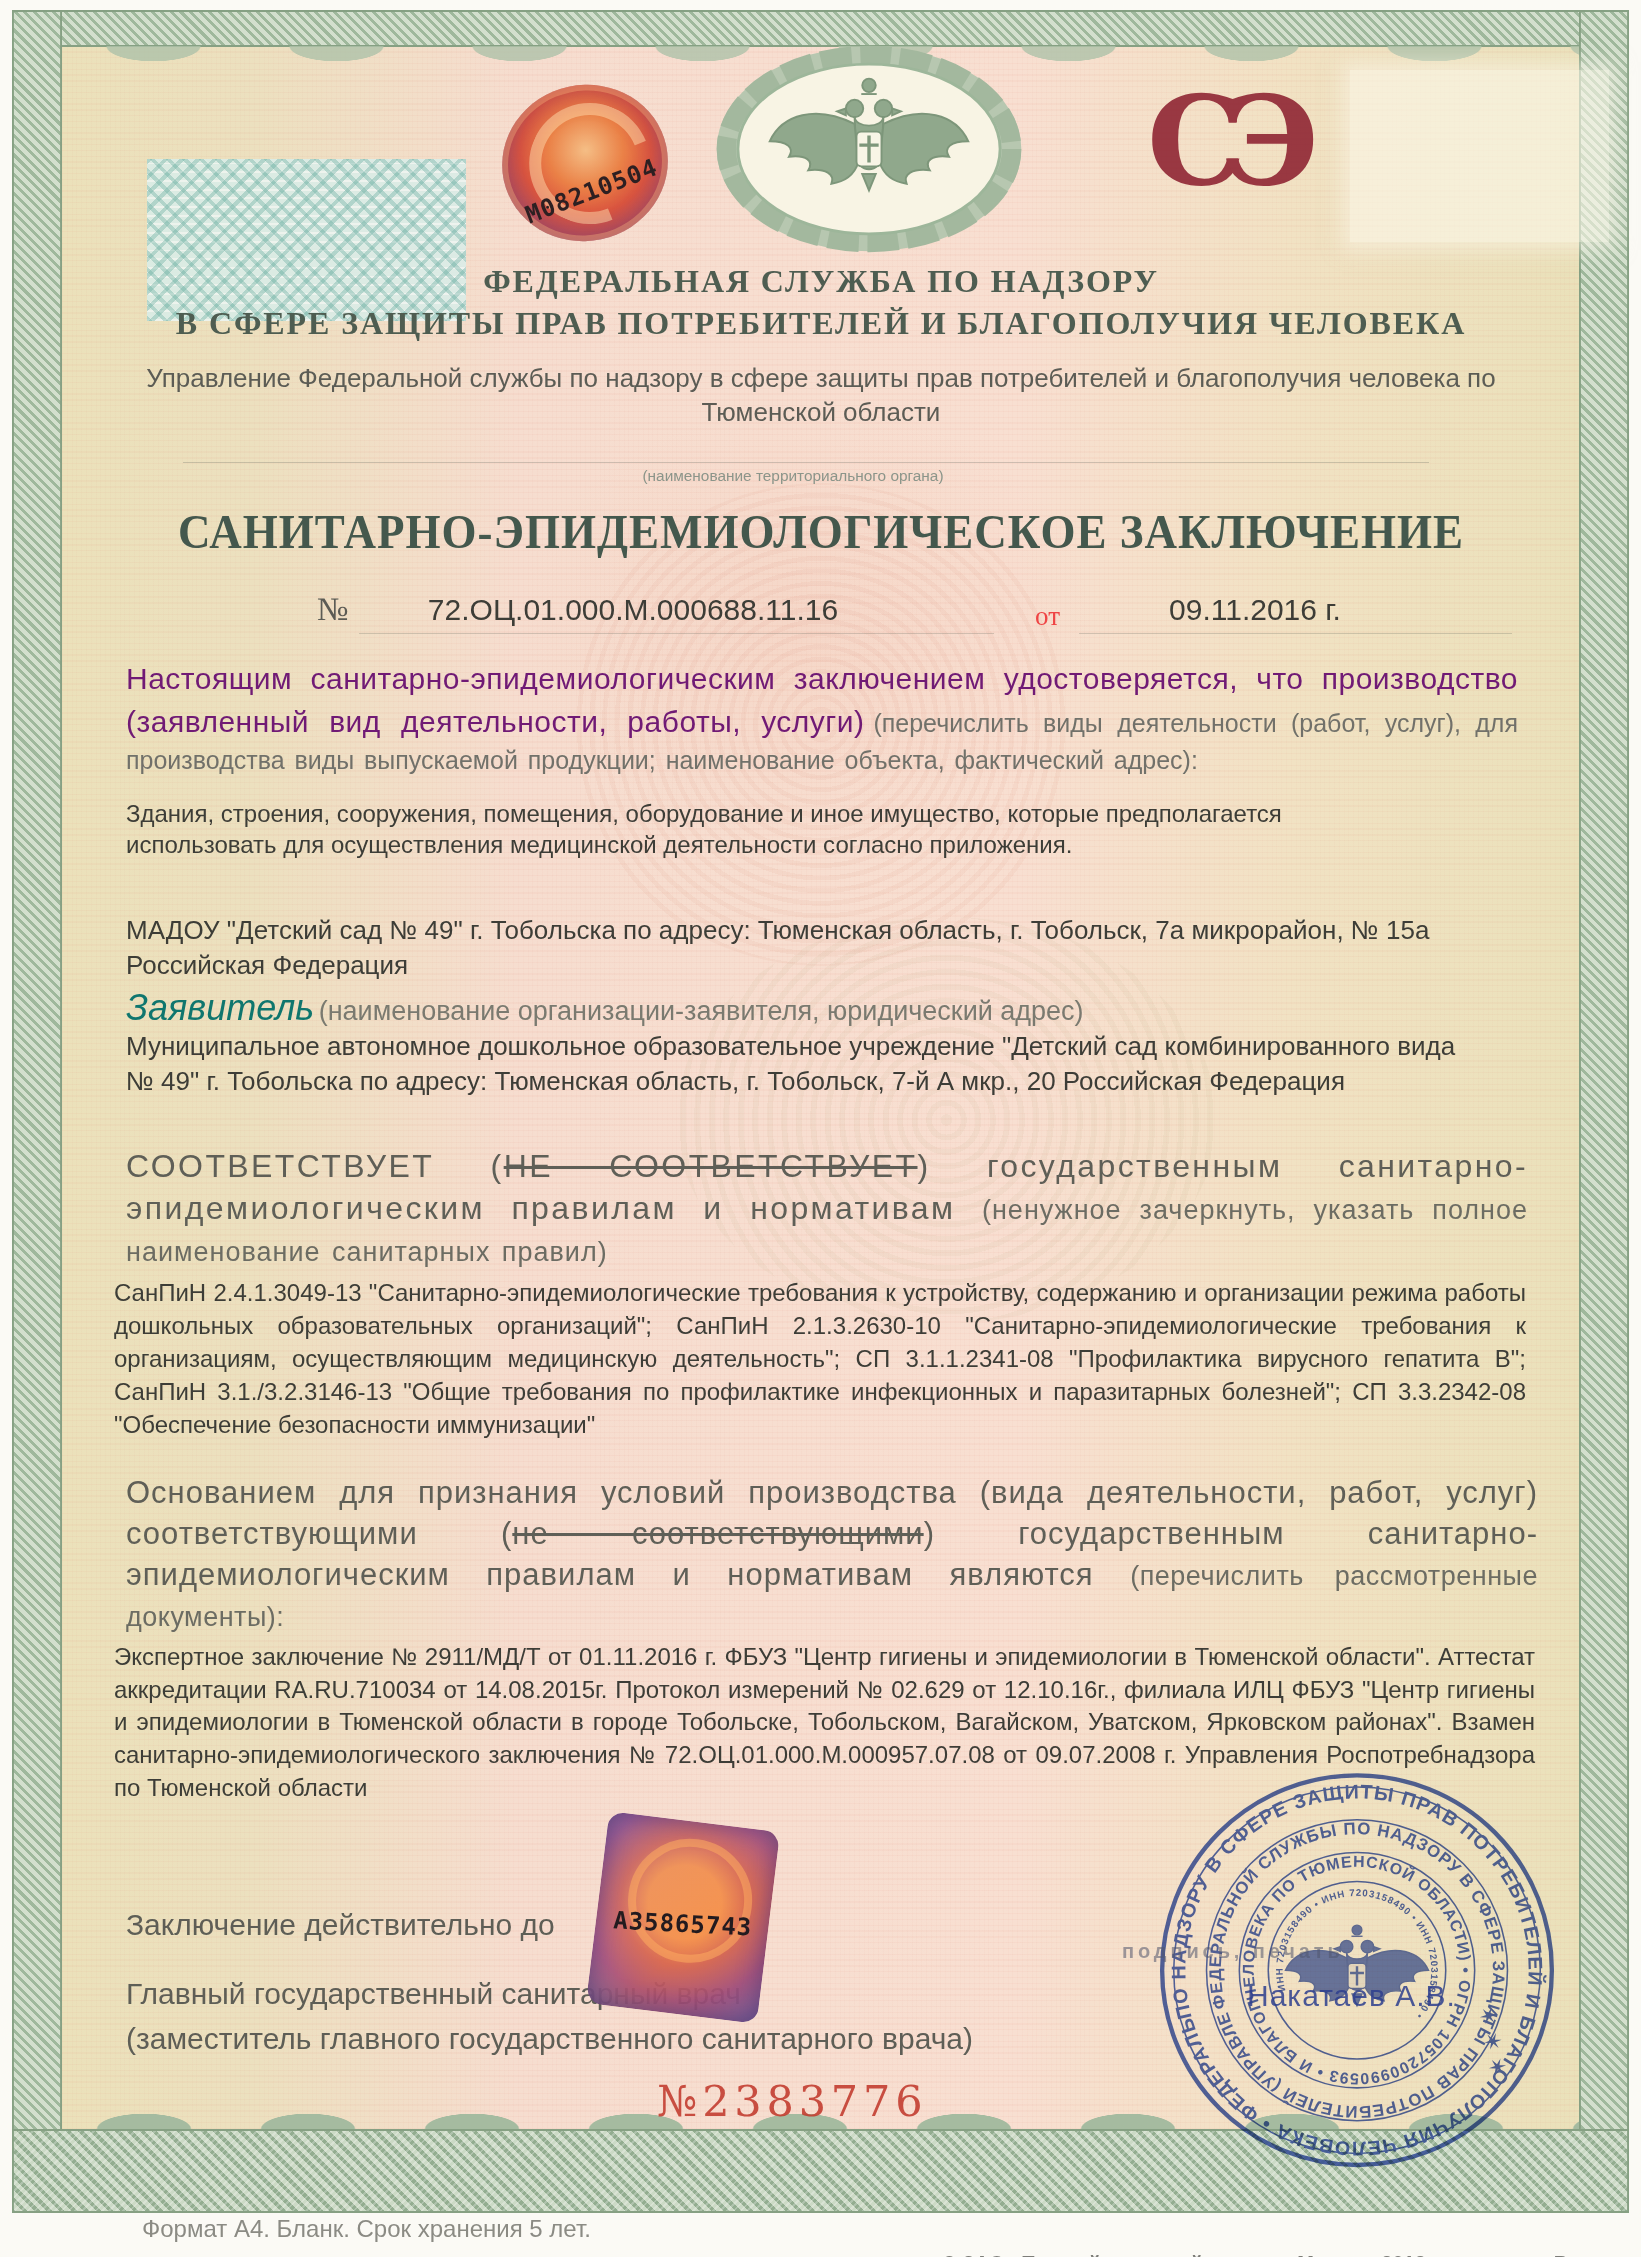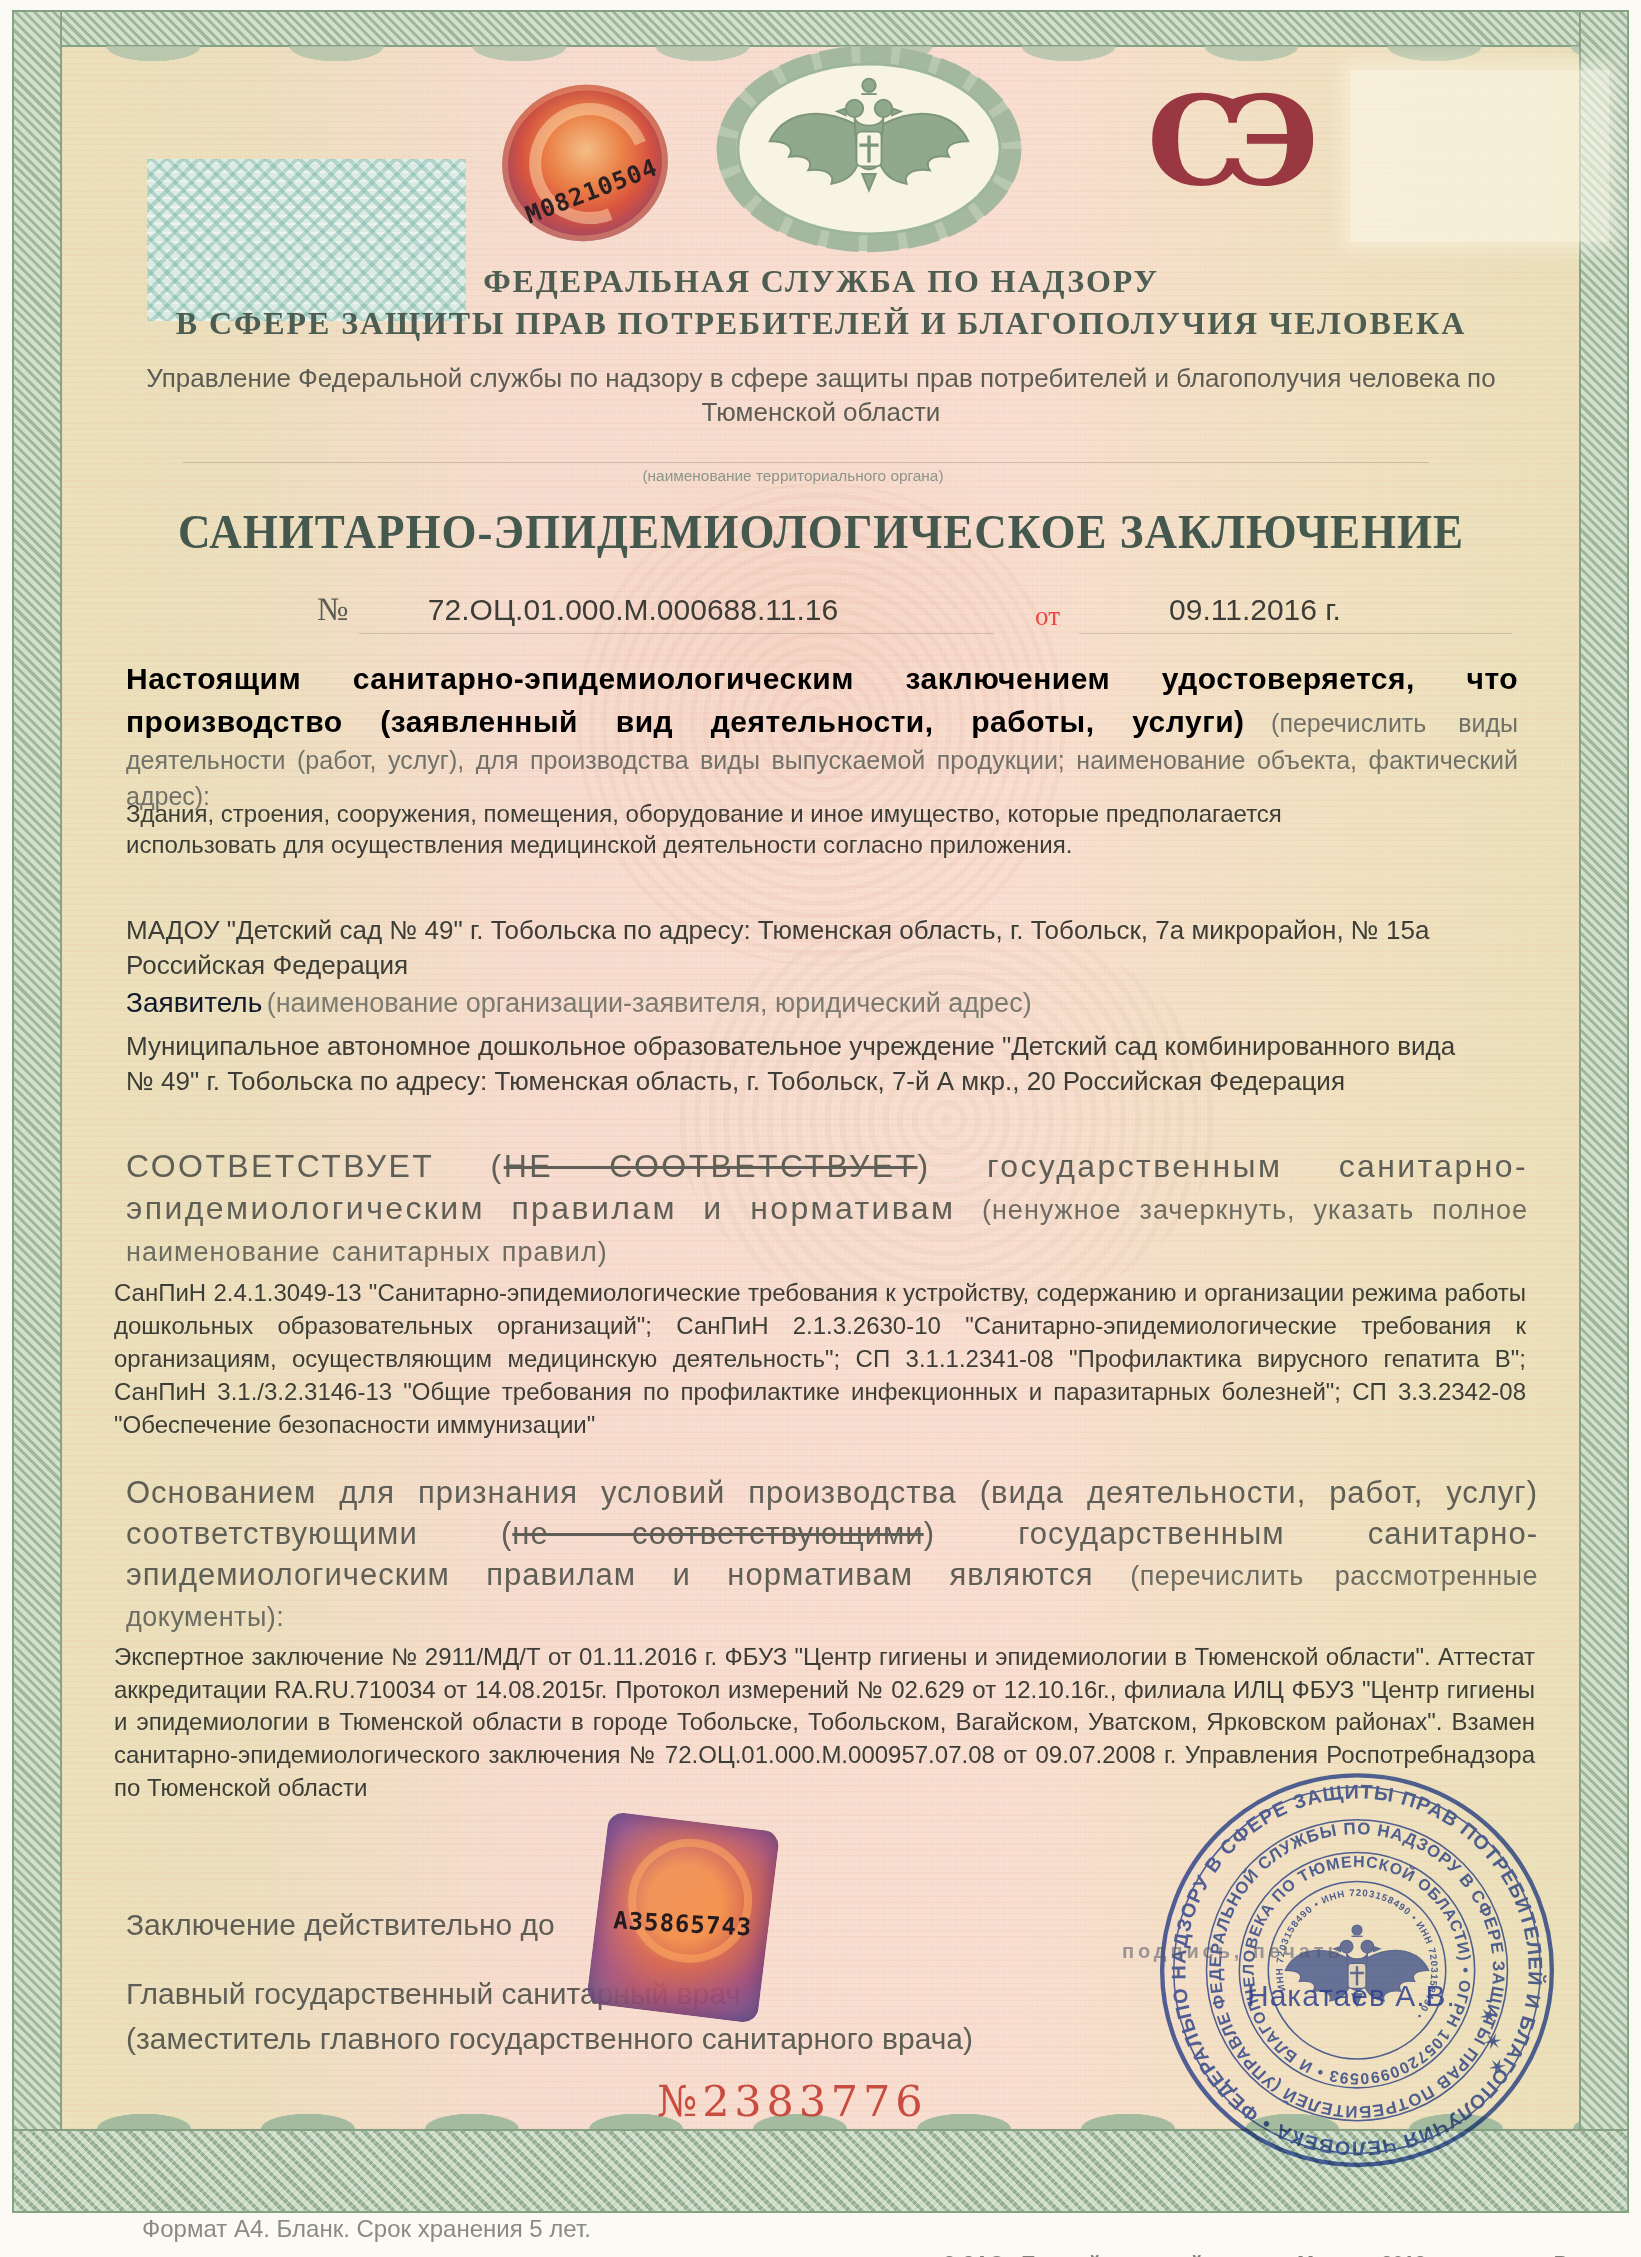--- a/index.html
+++ b/index.html
@@ -67,21 +67,21 @@
   .badge{left:708px;top:39px;width:322px;height:220px;}
   
   .t{position:absolute;color:#5e5e56;}
   .serifhead{font-family:"Liberation Serif",serif;font-weight:bold;color:#4e5d51;
       text-align:center;letter-spacing:1.9px;}
   .doc-title{font-family:"Liberation Serif",serif;font-weight:bold;color:#44584d;
       text-align:center;letter-spacing:1px;transform:scaleY(1.06);}
   .center{text-align:center;}
   .just{text-align:justify;}
   .pre{white-space:pre-line;}
-  .form-big{font-size:30px;color:#000000;word-spacing:6.8px;letter-spacing:0.5px;font-weight:bold;}
+  .form-big{font-size:30px;color:#701a75;word-spacing:6.8px;letter-spacing:0.5px;}
   .form-small{font-size:25px;color:#71716a;word-spacing:2.9px;}
   .typed{color:#3d3d37;}
   .caps{font-size:32px;color:#5f5f57;letter-spacing:2.4px;word-spacing:8.7px;}
   .caps .small{font-size:27px;letter-spacing:1px;word-spacing:2.9px;color:#6c6c63;}
   .struck{text-decoration:line-through;text-decoration-thickness:2.9px;}
   .rule{border-top:1.9px solid rgba(110,110,100,.55);}
   .blanknum{font-family:"DejaVu Serif",serif;font-size:43px;color:#c23a2d;
       letter-spacing:4.8px;opacity:.88;text-align:center;}
   .stamp{left:1139px;top:1757px;width:436px;height:436px;opacity:.87;mix-blend-mode:multiply;}
   .signame{left:1247px;top:1979px;font-size:30px;color:#2e3f8e;opacity:.85;letter-spacing:1px;}
@@ -147,21 +147,21 @@
 <div class="abs rule" style="left:359px;width:635px;top:633px;opacity:.5;"></div>
 <div class="abs rule" style="left:1079px;width:433px;top:633px;opacity:.5;"></div>
 
 <div class="t just" style="left:126px;width:1392px;top:658px;line-height:1.42;"><span class="form-big">Настоящим санитарно-эпидемиологическим заключением удостоверяется, что производство (заявленный вид деятельности, работы, услуги)</span> <span class="form-small">(перечислить виды деятельности (работ, услуг), для производства   виды выпускаемой продукции; наименование объекта, фактический адрес):</span></div>
 <div class="t typed pre" style="left:126px;width:1392px;top:798px;font-size:24px;line-height:1.3;">Здания, строения, сооружения, помещения, оборудование и иное имущество, которые предполагается
 использовать для осуществления медицинской деятельности согласно приложения.</div>
 
 <div class="t typed pre" style="left:126px;width:1410px;top:913px;font-size:26px;line-height:1.35;">МАДОУ "Детский сад № 49" г. Тобольска по адресу: Тюменская область, г. Тобольск, 7а микрорайон, № 15а
 Российская Федерация</div>
 
-<div class="t" style="left:126px;top:987px;"><span style="font-size:28px;color:#0f172a;">Заявитель</span> <span style="font-size:27px;color:#7a7a70;">(наименование организации-заявителя, юридический адрес)</span></div>
+<div class="t" style="left:126px;top:987px;"><span style="font-size:36px;color:#0f766e;font-style:italic;">Заявитель</span> <span style="font-size:27px;color:#7a7a70;">(наименование организации-заявителя, юридический адрес)</span></div>
 <div class="t typed pre" style="left:126px;width:1429px;top:1029px;font-size:26px;line-height:1.35;">Муниципальное автономное дошкольное образовательное учреждение "Детский сад комбинированного вида
 № 49" г. Тобольска по адресу: Тюменская область, г. Тобольск, 7-й А мкр., 20  Российская Федерация</div>
 
 <div class="t just caps" style="left:126px;width:1402px;top:1145px;line-height:1.32;"><span>СООТВЕТСТВУЕТ (</span><span class="struck">НЕ СООТВЕТСТВУЕТ</span><span>) государственным санитарно-эпидемиологическим правилам и нормативам </span><span class="small">(ненужное зачеркнуть, указать полное наименование санитарных правил)</span></div>
 <div class="t typed just" style="left:114px;width:1412px;top:1276px;font-size:24px;line-height:1.38;">СанПиН 2.4.1.3049-13 "Санитарно-эпидемиологические требования к устройству, содержанию и организации режима работы дошкольных образовательных организаций"; СанПиН 2.1.3.2630-10 "Санитарно-эпидемиологические требования к организациям, осуществляющим медицинскую деятельность"; СП 3.1.1.2341-08 "Профилактика вирусного гепатита В"; СанПиН 3.1./3.2.3146-13 "Общие требования по профилактике инфекционных и паразитарных болезней"; СП 3.3.2342-08 "Обеспечение безопасности иммунизации"</div>
 
 <div class="t just" style="left:126px;width:1412px;top:1473px;line-height:1.32;font-size:31px;color:#5f5f57;letter-spacing:1px;word-spacing:6.8px;"><span>Основанием для признания условий производства (вида деятельности, работ, услуг) соответствующими (</span><span class="struck">не соответствующими</span><span>) государственным санитарно-эпидемиологическим правилам и нормативам являются </span><span style="font-size:27px;letter-spacing:0.5px;word-spacing:2.9px;color:#6c6c63;">(перечислить рассмотренные документы):</span></div>
 <div class="t typed just" style="left:114px;width:1421px;top:1641px;font-size:24px;line-height:1.36;">Экспертное заключение № 2911/МД/Т от 01.11.2016 г. ФБУЗ "Центр гигиены и эпидемиологии в Тюменской области". Аттестат аккредитации RA.RU.710034 от 14.08.2015г. Протокол измерений № 02.629 от 12.10.16г., филиала ИЛЦ ФБУЗ "Центр гигиены и эпидемиологии в Тюменской области в городе Тобольске, Тобольском, Вагайском, Уватском, Ярковском районах". Взамен санитарно-эпидемиологического заключения № 72.ОЦ.01.000.М.000957.07.08 от 09.07.2008 г. Управления Роспотребнадзора по Тюменской области</div>
 
 <div class="t" style="left:126px;top:1908px;font-size:30px;">Заключение действительно до</div>

